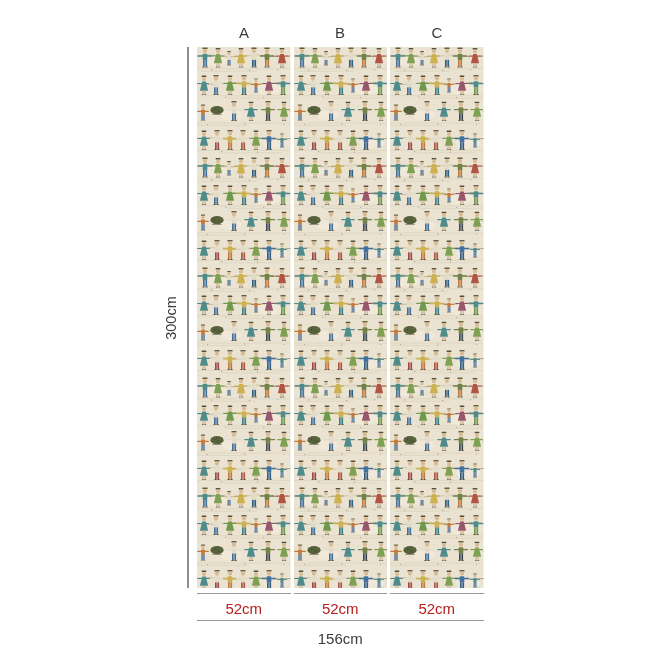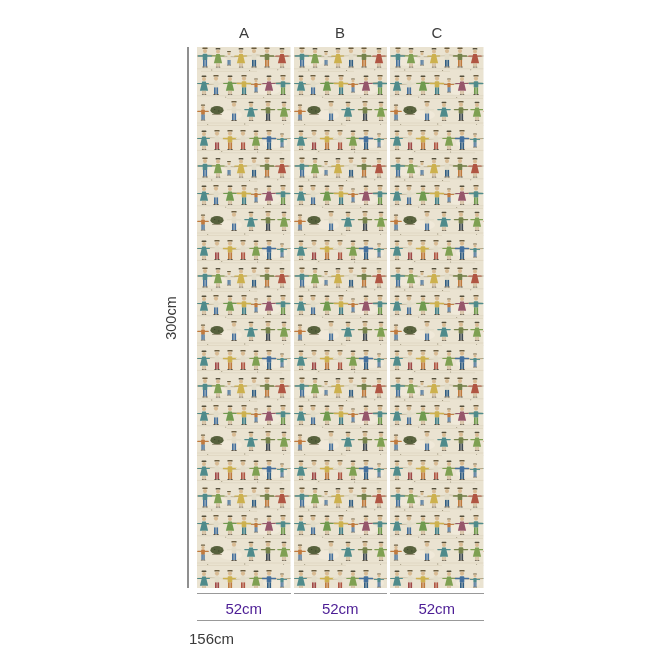--- a/index.html
+++ b/index.html
@@ -31,25 +31,25 @@
     width:1.5px;height:541px;background:#8f8f8f;
   }
   #height-label{
     position:absolute;left:171px;top:318px;
     transform:translate(-50%,-50%) rotate(-90deg);
     font-size:14.5px;white-space:nowrap;color:#3b3b3b;
   }
 
   .wline{position:absolute;top:593px;width:93.5px;height:1.2px;background:#999;}
   #wline-a{left:197px;} #wline-b{left:293.5px;} #wline-c{left:390px;}
-  .wlabel{position:absolute;top:600px;width:93.5px;text-align:center;font-size:15px;color:#4c1d95;}
+  .wlabel{position:absolute;top:600px;width:93.5px;text-align:center;font-size:15px;color:#b91c1c;}
   #wlabel-a{left:197px;} #wlabel-b{left:293.5px;} #wlabel-c{left:390px;}
 
   #total-line{position:absolute;left:197px;top:620px;width:286.5px;height:1.2px;background:#999;}
-  #total-label{position:absolute;left:189px;top:630px;width:286.5px;text-align:left;font-size:15px;color:#3b3b3b;}
+  #total-label{position:absolute;left:197px;top:630px;width:286.5px;text-align:center;font-size:15px;color:#3b3b3b;}
 
   .defs-holder{position:absolute;width:0;height:0;overflow:hidden;}
 </style>
 </head>
 <body>
 
 <div id="canvas">
 
   <svg class="defs-holder" aria-hidden="true">
     <defs>

